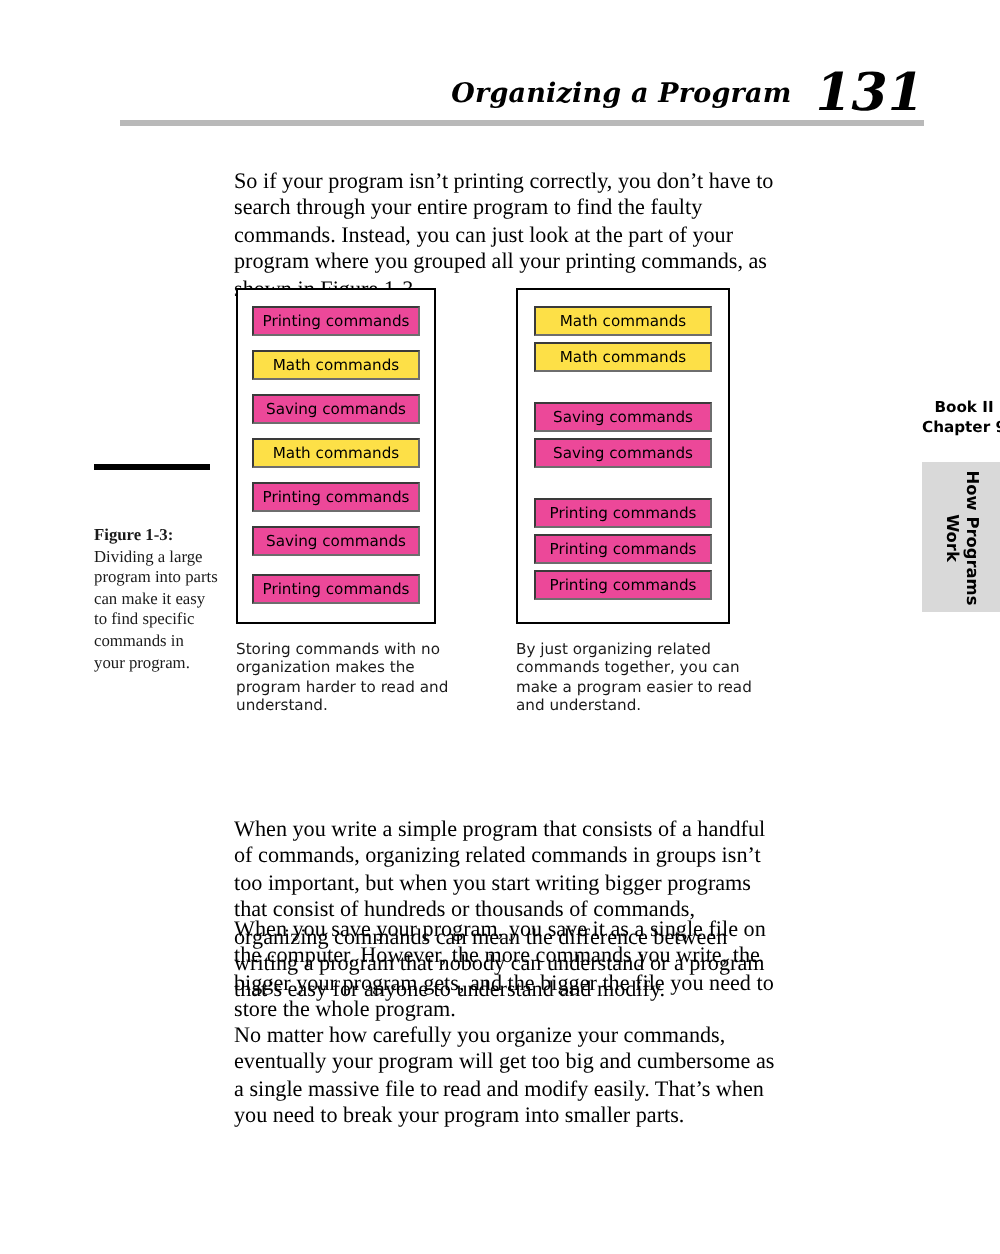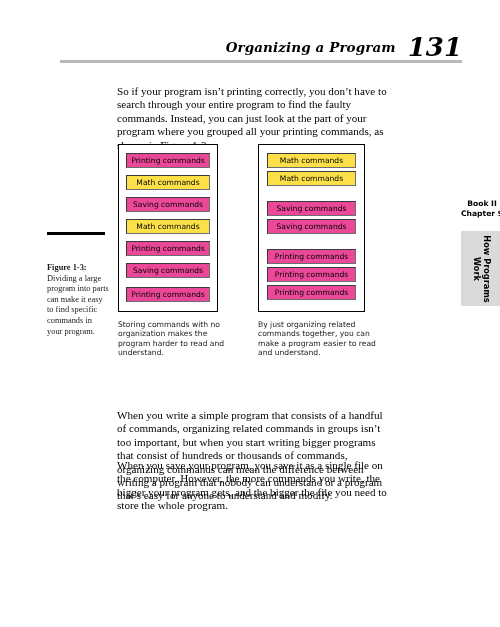--- a/index.html
+++ b/index.html
@@ -239,20 +239,23 @@
 
   <div class="figsub" id="figsub-right">By just organizing related commands together, you can make a program easier to read and understand.</div>
   <div class="figsub" id="figsub-left">Storing commands with no organization makes the program harder to read and understand.</div>
 
   <div class="body-col" style="top:381px;margin-top:28px;">
     <p class="para">When you write a simple program that consists of a handful of commands, organizing related commands in groups isn’t too important, but when you start writing bigger programs that consist of hundreds or thousands of commands, organizing commands can mean the difference between writing a program that nobody can understand or a program that’s easy for anyone to understand and modify.</p>
   </div>
   <div class="body-col" style="top:459px;">
     <p class="para">When you save your program, you save it as a single file on the computer. However, the more commands you write, the bigger your program gets, and the bigger the file you need to store the whole program.</p>
   </div>
+  <div class="body-col" style="top:512px;">
+    <p class="para">No matter how carefully you organize your commands, eventually your program will get too big and cumbersome as a single massive file to read and modify easily. That’s when you need to break your program into smaller parts.</p>
+  </div>
 
   <div class="booktab-text">
     <div>Book II</div>
     <div>Chapter 9</div>
   </div>
   <div class="chaptab">
     <div class="chaptab-label">
         <div>How Programs</div>
         <div>Work</div>
       </div>

